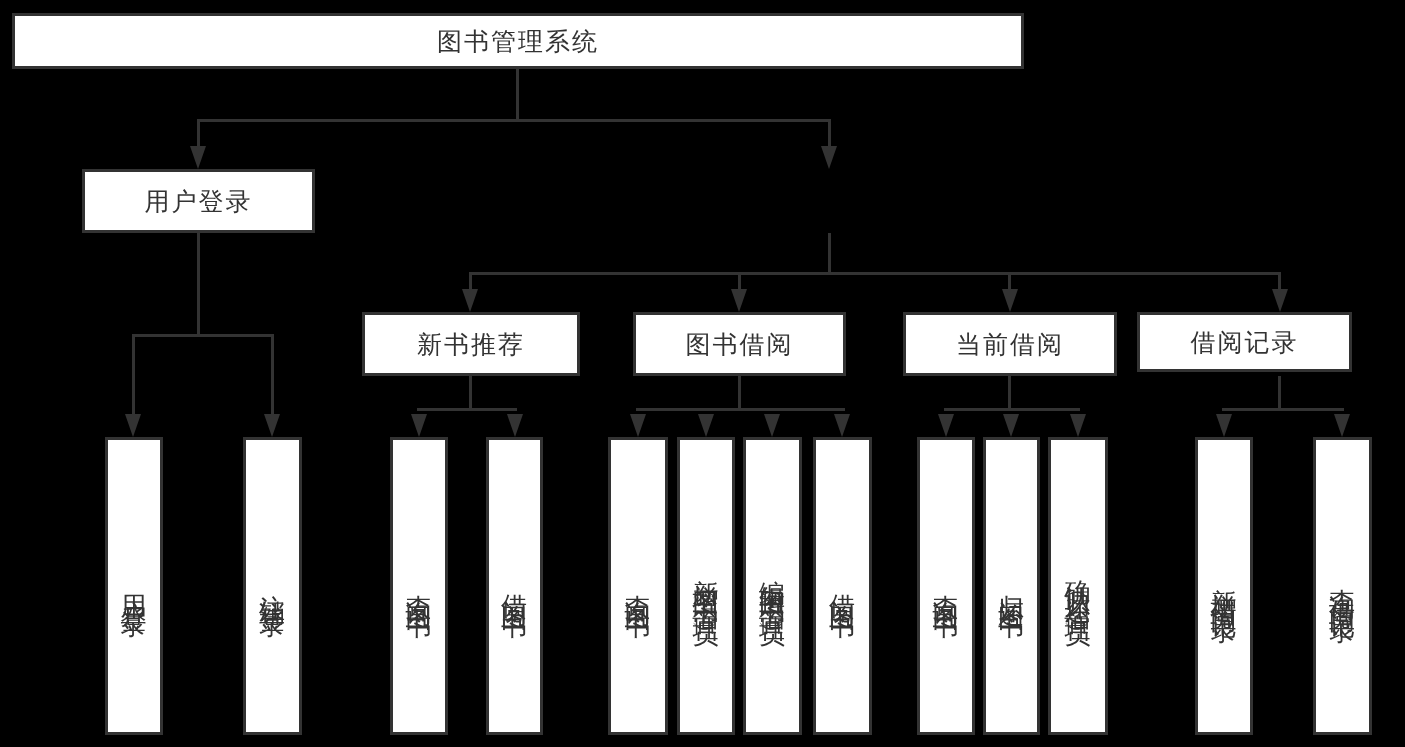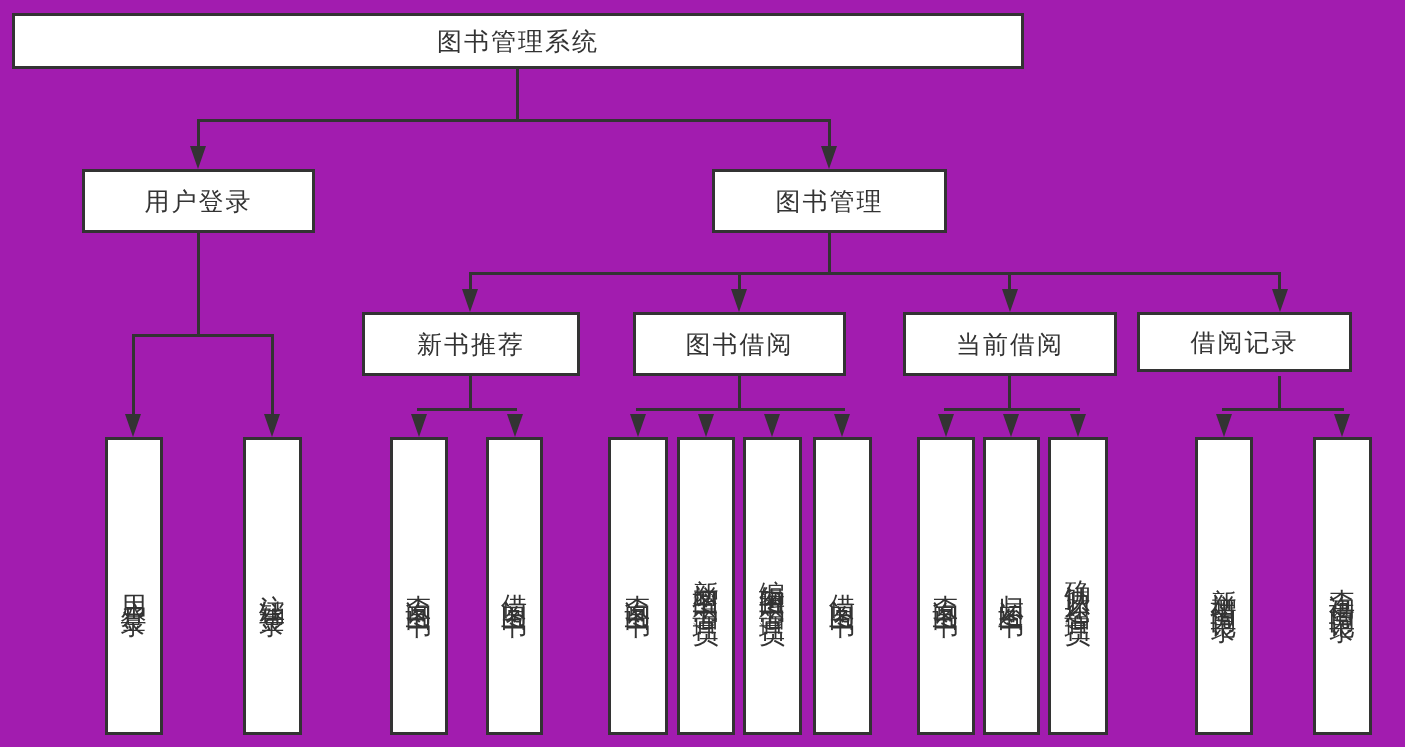--- a/index.html
+++ b/index.html
@@ -1,17 +1,17 @@
 <!DOCTYPE html>
 <html><head>
 <meta charset="utf-8">
 <style>
   html,body{margin:0;padding:0;background:#fff;}
   #canvas{
-    position:relative;width:1405px;height:747px;background:#a21caf;
+    position:relative;width:1405px;height:747px;background:#000000;
     font-family:"Liberation Sans","DejaVu Sans",sans-serif;color:#333;
     overflow:hidden;
   }
   .box{
     position:absolute;border:3px solid #333;background:#fff;
     display:flex;align-items:center;justify-content:center;
     font-size:25px;letter-spacing:2px;box-sizing:border-box;
   }
   .leaf{
     position:absolute;border:3px solid #333;background:#fff;
@@ -44,23 +44,20 @@
 
   <div class="v" style="left:516px;top:69px;width:3px;height:52px;"></div>
   <div class="h" style="left:197px;top:119px;width:634px;height:3px;"></div>
   <div class="v" style="left:197px;top:119px;width:3px;height:28px;"></div>
   <div class="arrow" style="left:190px;top:146px;"></div>
   <div class="v" style="left:828px;top:119px;width:3px;height:28px;"></div>
   <div class="arrow" style="left:821px;top:146px;"></div>
 
   <div class="box" style="left:82px;top:169px;width:233px;height:64px;">
     <span>用户登录</span>
-  </div>
-  <div class="box" style="left:712px;top:169px;width:235px;height:64px;">
-    <span>图书管理</span>
   </div>
 
   <div class="v" style="left:197px;top:233px;width:3px;height:104px;"></div>
   <div class="h" style="left:132px;top:334px;width:142px;height:3px;"></div>
   <div class="v" style="left:132px;top:334px;width:3px;height:80px;"></div>
   <div class="arrow" style="left:125px;top:414px;"></div>
   <div class="v" style="left:271px;top:334px;width:3px;height:80px;"></div>
   <div class="arrow" style="left:264px;top:414px;"></div>
 
   <div class="v" style="left:828px;top:233px;width:3px;height:41px;"></div>

